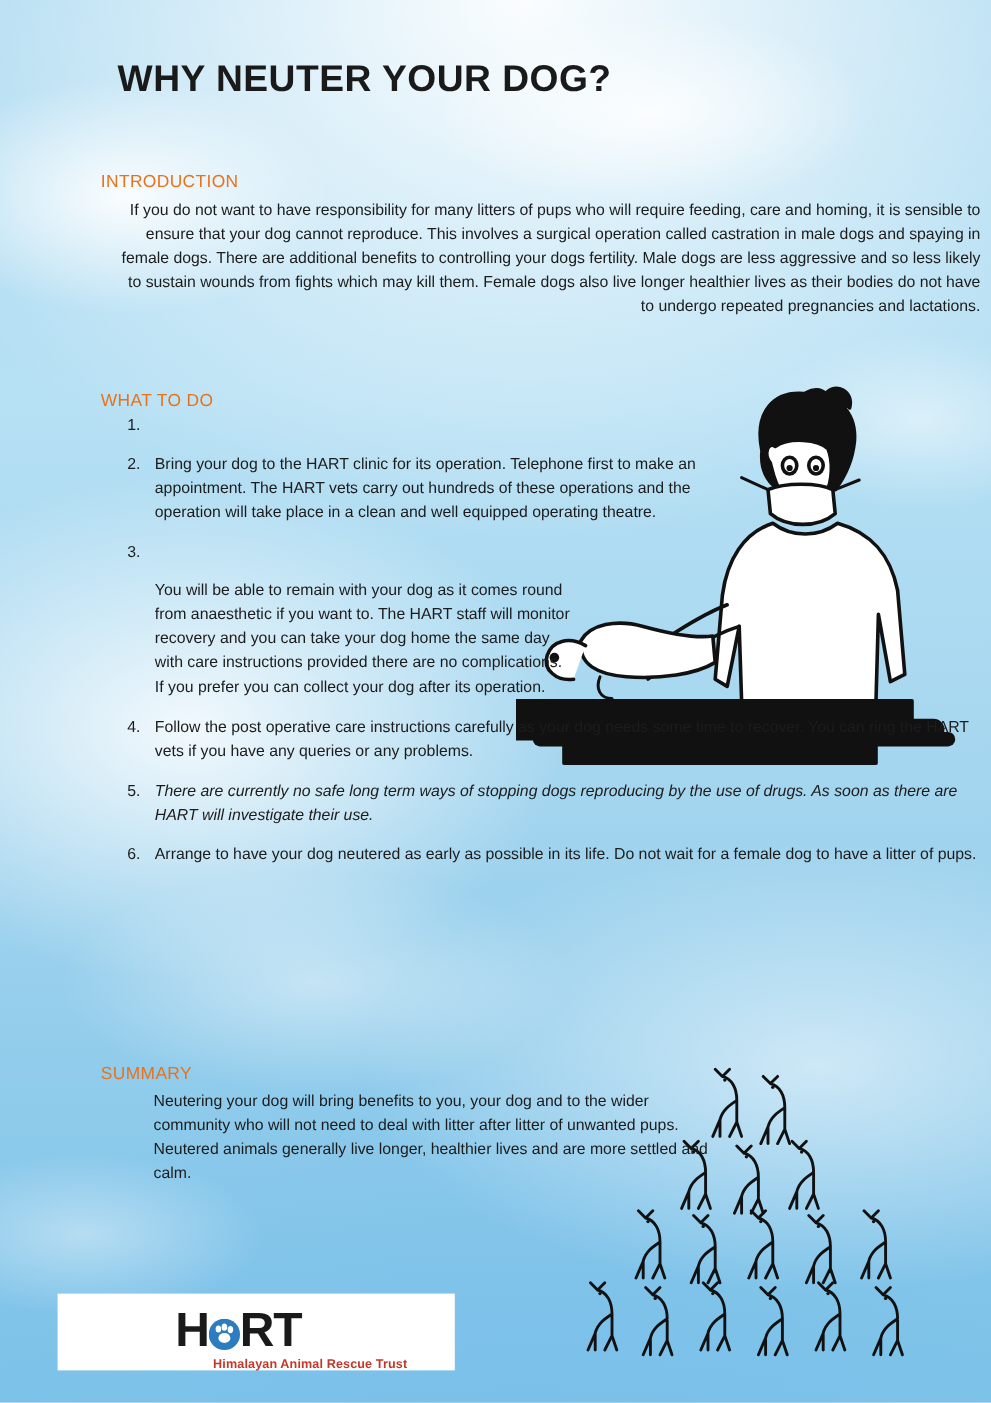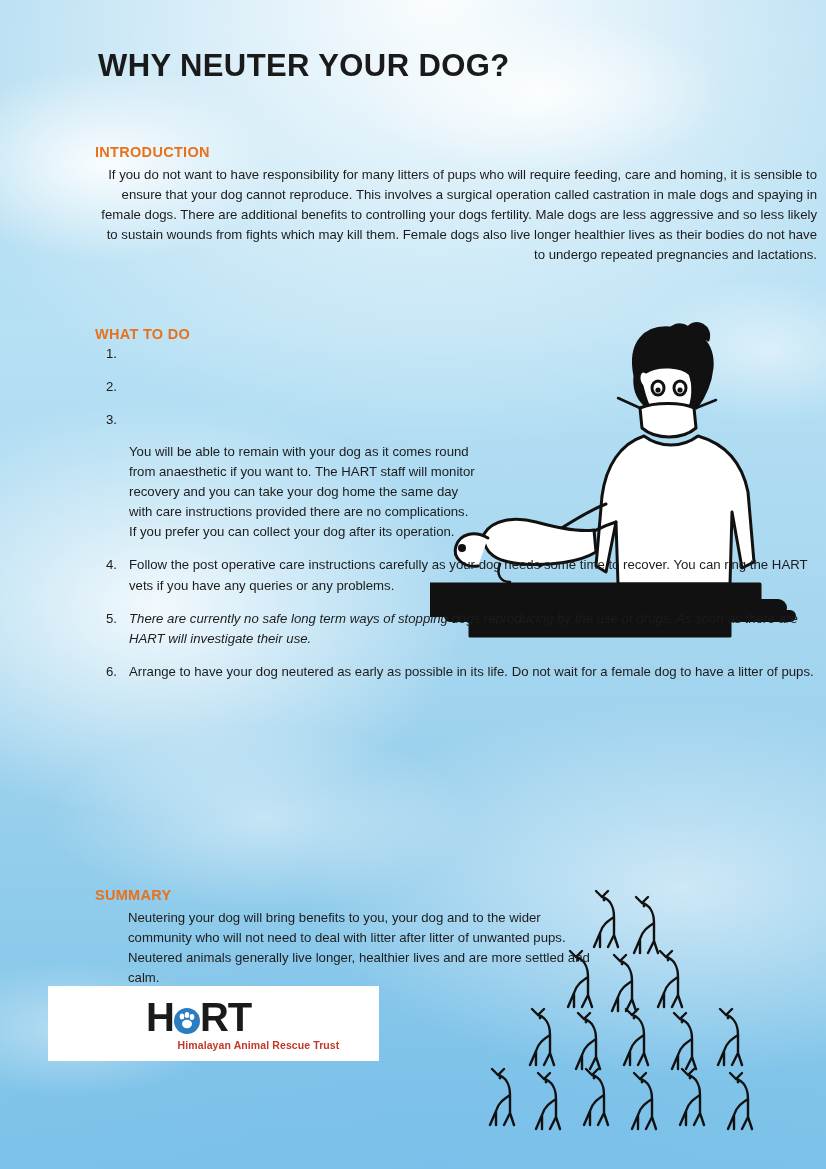--- a/index.html
+++ b/index.html
@@ -45,23 +45,23 @@
     position: absolute;
     left: 50px;
     top: 48px;
     font-size: 31px;
     font-weight: bold;
     letter-spacing: 0.4px;
     color: #1a1a1a;
   }
   .section-head {
     position: absolute;
-    left: 47px;
+    left: 36px;
     font-size: 14.5px;
-    font-weight: bold;
+    font-weight: normal;
     color: #e8721b;
     letter-spacing: 0.3px;
   }
   .body-text {
     position: absolute;
     font-size: 13.2px;
     line-height: 1.52;
     color: #1c1c1c;
   }
   #intro-head { top: 144px; }
@@ -126,23 +126,23 @@
     left: 470px;
     top: 885px;
     width: 320px;
     height: 250px;
     z-index: 2;
   }
 
   .logo-box {
     position: absolute;
     left: 0px;
-    top: 986px;
+    top: 1078px;
     width: 331px;
-    height: 75px;
+    height: 64px;
     background: #ffffff;
     z-index: 4;
   }
   .logo-inner {
     position: absolute;
     left: 98px;
     top: 10px;
     width: 225px;
     height: 58px;
   }
@@ -247,20 +247,21 @@
     <div class="body-text" id="intro-body">If you do not want to have responsibility for many litters of pups who will require feeding, care and homing, it is sensible to ensure that your dog cannot reproduce. This involves a surgical operation called castration in male dogs and spaying in female dogs. There are additional benefits to controlling your dogs fertility. Male dogs are less aggressive and so less likely to sustain wounds from fights which may kill them. Female dogs also live longer healthier lives as their bodies do not have to undergo repeated pregnancies and lactations.</div>
 
     <div class="section-head" id="what-head">WHAT TO DO</div>
 
     <ol class="list">
       <li class="list-item">
         <span class="num">1.</span>
       </li>
       <li class="list-item">
         <span class="num">2.</span>
+        <span class="li-text li-w2">Bring your dog to the HART clinic for its operation. Telephone first to make an appointment. The HART vets carry out hundreds of these operations and the operation will take place in a clean and well equipped operating theatre.</span>
       </li>
       <li class="list-item">
         <span class="num">3.</span>
         <span class="li-text li-w3">You will be able to remain with your dog as it comes round from anaesthetic if you want to. The HART staff will monitor recovery and you can take your dog home the same day with care instructions provided there are no complications.  If you prefer you can collect your dog after its operation.</span>
       </li>
       <li class="list-item">
         <span class="num">4.</span>
         <span class="li-text li-w4">Follow the post operative care instructions carefully as your dog needs some time to recover. You can ring the HART vets if you have any queries or any problems.</span>
       </li>
       <li class="list-item">

